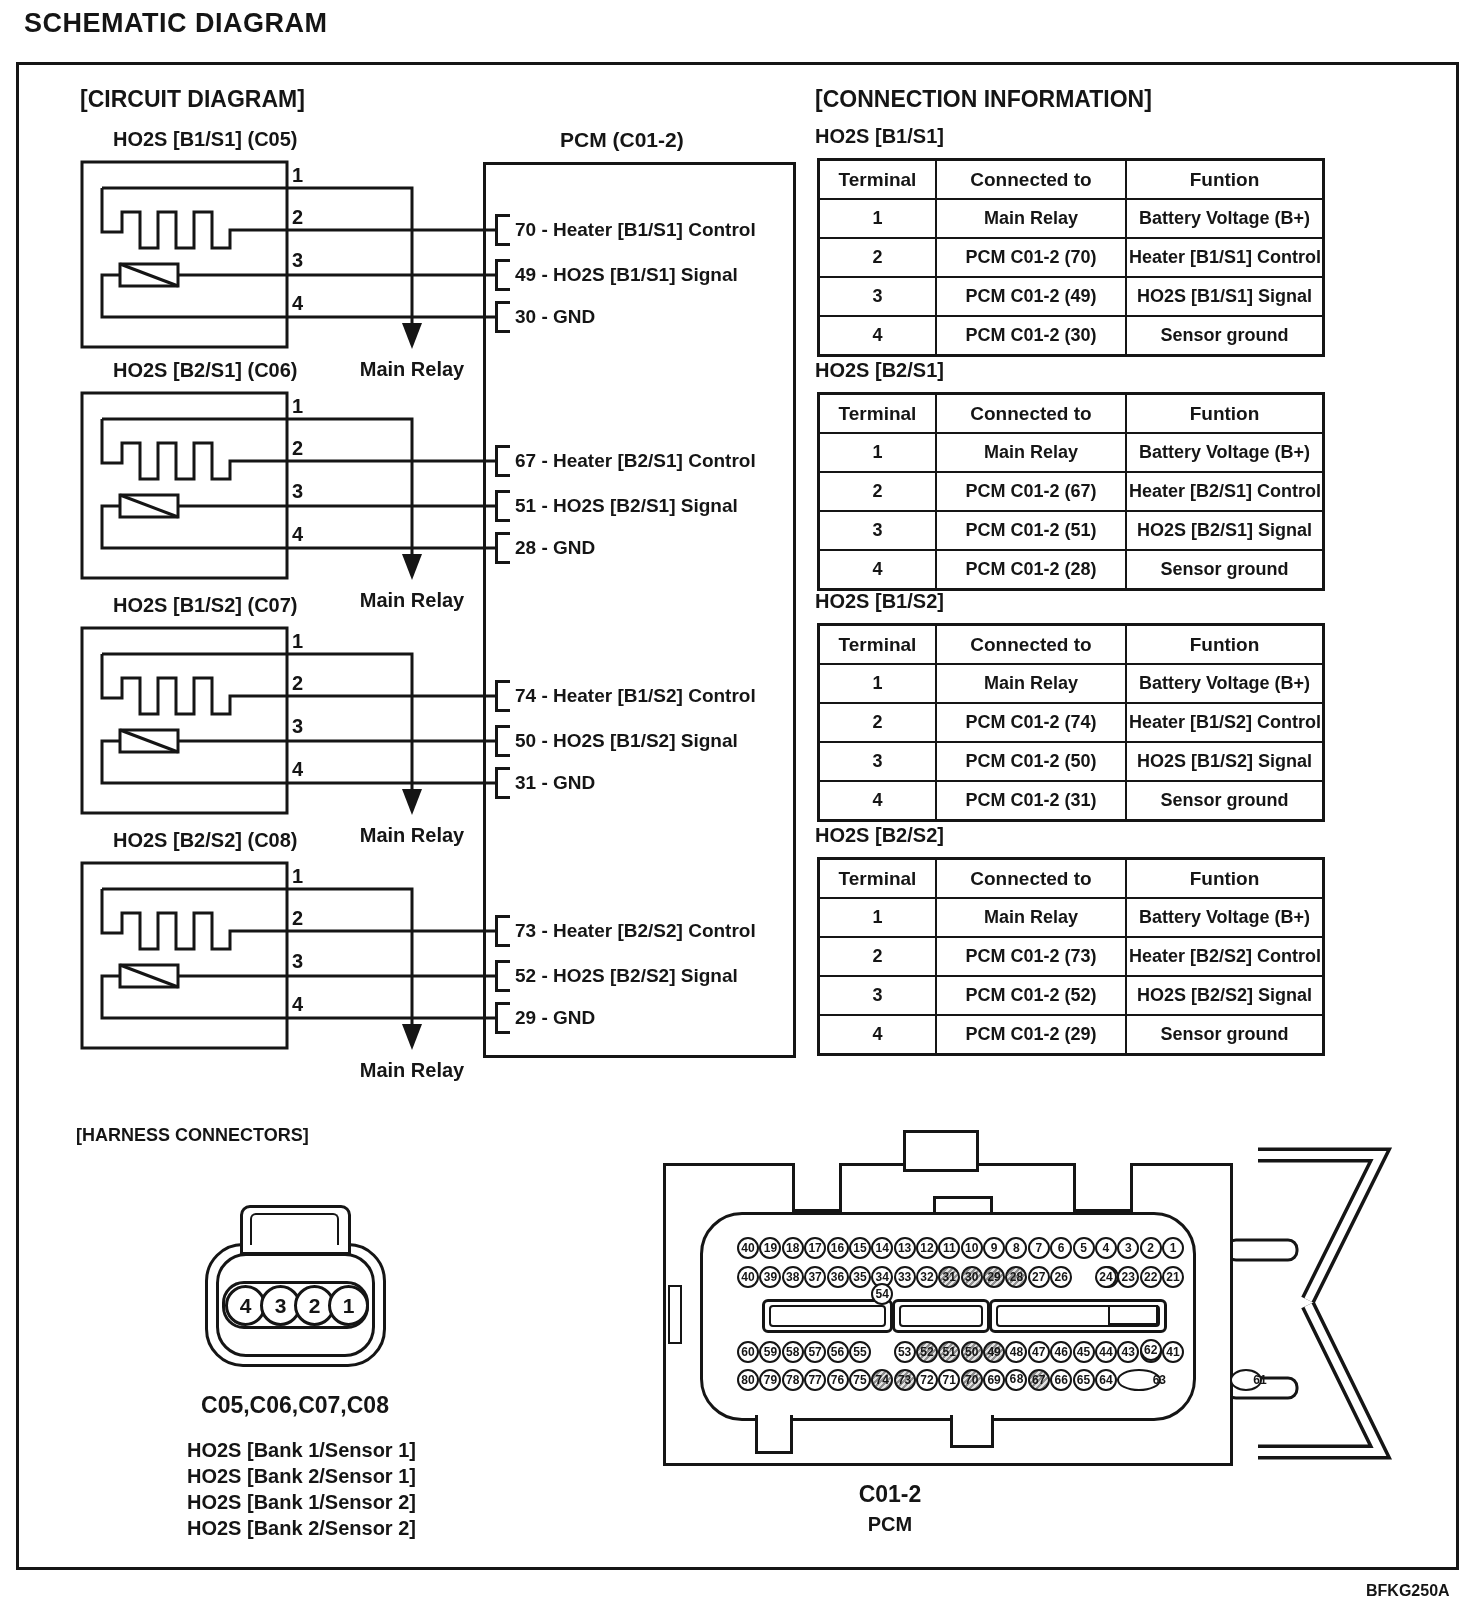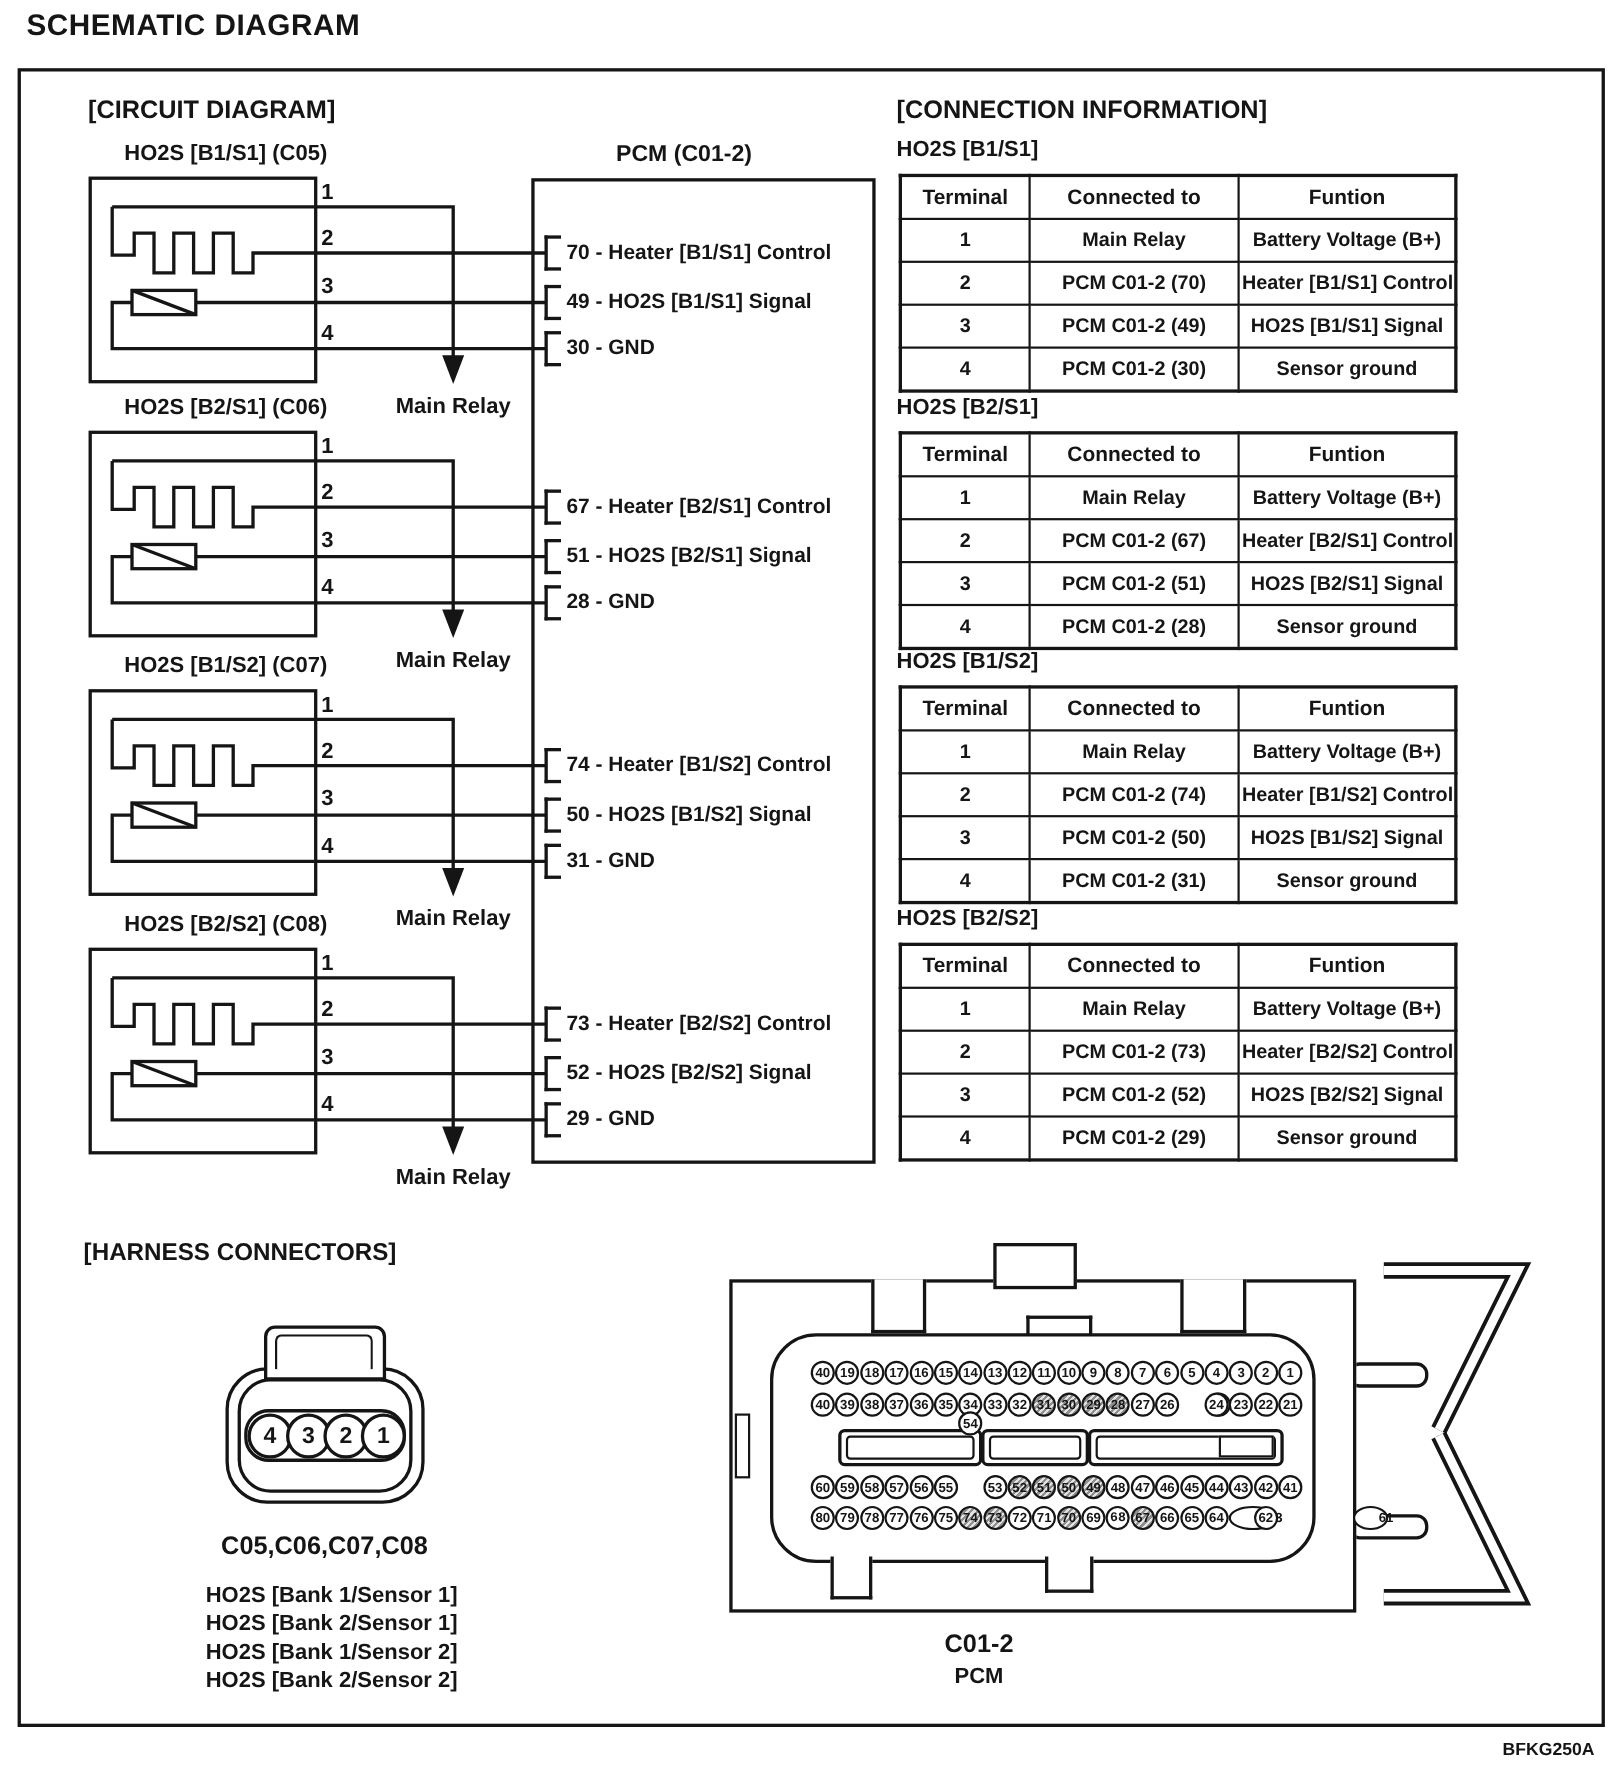--- a/index.html
+++ b/index.html
@@ -16,21 +16,21 @@
   .pcm-pin{display:flex;align-items:center;height:30px;}
   .bracket{display:inline-block;width:12px;height:26px;border:3px solid #151515;border-right:none;}
   .pcm-pin .txt{margin-left:5px;font-size:19px;font-weight:600;white-space:nowrap;}
   .main-relay{width:130px;text-align:center;font-size:20px;font-weight:600;}
   .tbl-caption{font-size:20px;font-weight:600;}
   table.conn{border-collapse:collapse;table-layout:fixed;width:486px;border:3px solid #151515;}
   table.conn td,table.conn th{border:2px solid #151515;height:37px;text-align:center;
       padding:0 2px;font-size:18px;font-weight:600;white-space:nowrap;overflow:hidden;}
   table.conn th{font-weight:700;font-size:19px;}
   .col-terminal{width:111px;} .col-conn{width:184px;} .col-fun{width:191px;}
-  .harness-head{left:76px;top:1125px;font-size:22px;font-weight:600;}
+  .harness-head{left:76px;top:1125px;font-size:18px;font-weight:600;}
   .sc-tab{left:240px;top:1205px;width:105px;height:44px;border:3px solid #151515;border-radius:10px 10px 0 0;background:#fff;}
   .sc-tab-inner{left:250px;top:1213px;width:85px;height:30px;border:2px solid #151515;border-bottom:none;border-radius:6px 6px 0 0;}
   .sc-body{left:205px;top:1243px;width:175px;height:118px;border:3px solid #151515;border-radius:38px;background:#fff;}
   .sc-body-inner{left:216px;top:1253px;width:153px;height:98px;border:3px solid #151515;border-radius:30px;}
   .sc-pill{left:222px;top:1281px;width:141px;height:42px;border:3px solid #151515;border-radius:22px;background:#fff;}
   .sc-circle{width:35px;height:35px;border:3px solid #151515;border-radius:50%;background:#fff;
       display:flex;align-items:center;justify-content:center;font-size:21px;font-weight:700;}
   .sc-label{left:195px;top:1392px;width:200px;text-align:center;font-size:23px;font-weight:700;}
   .sc-desc{left:187px;top:1437px;font-size:20px;font-weight:600;line-height:26px;white-space:nowrap;}
   .pc-outer{left:663px;top:1163px;width:564px;height:297px;border:3px solid #151515;background:#fff;}
@@ -433,20 +433,20 @@
       <div class="abs pcm-pin-circle" style="left:916.0px;top:1369px;">72</div>
       <div class="abs pcm-pin-circle" style="left:938.3px;top:1369px;">71</div>
       <div class="abs pcm-pin-circle hl" style="left:960.7px;top:1369px;">70</div>
       <div class="abs pcm-pin-circle" style="left:983.1px;top:1369px;">69</div>
       <div class="abs pcm-pin-circle" style="left:1005.4px;top:1369px;font-family:Liberation Mono, monospace;">68</div>
       <div class="abs pcm-pin-circle hl" style="left:1027.8px;top:1369px;">67</div>
       <div class="abs pcm-pin-circle" style="left:1050.2px;top:1369px;">66</div>
       <div class="abs pcm-pin-circle" style="left:1072.5px;top:1369px;">65</div>
       <div class="abs pcm-pin-circle" style="left:1094.9px;top:1369px;">64</div>
       <div class="abs pcm-pin-circle" style="left:1117.3px;top:1369px;padding-left:40px;">63</div>
-      <div class="abs pcm-pin-circle" style="left:1139.7px;top:1369px;text-align:right;">62</div>
+      <div class="abs pcm-pin-circle" style="left:1139.7px;top:1339px;text-align:right;">62</div>
       <div class="abs pcm-pin-circle" style="left:1230px;top:1369px;padding-left:28px;">61</div>
     </div>
   <div class="abs pc-label">C01-2</div>
   <div class="abs pc-sublabel">PCM</div>
 
   <div class="abs footer-code">BFKG250A</div>
 </div>
 
 </body></html>

